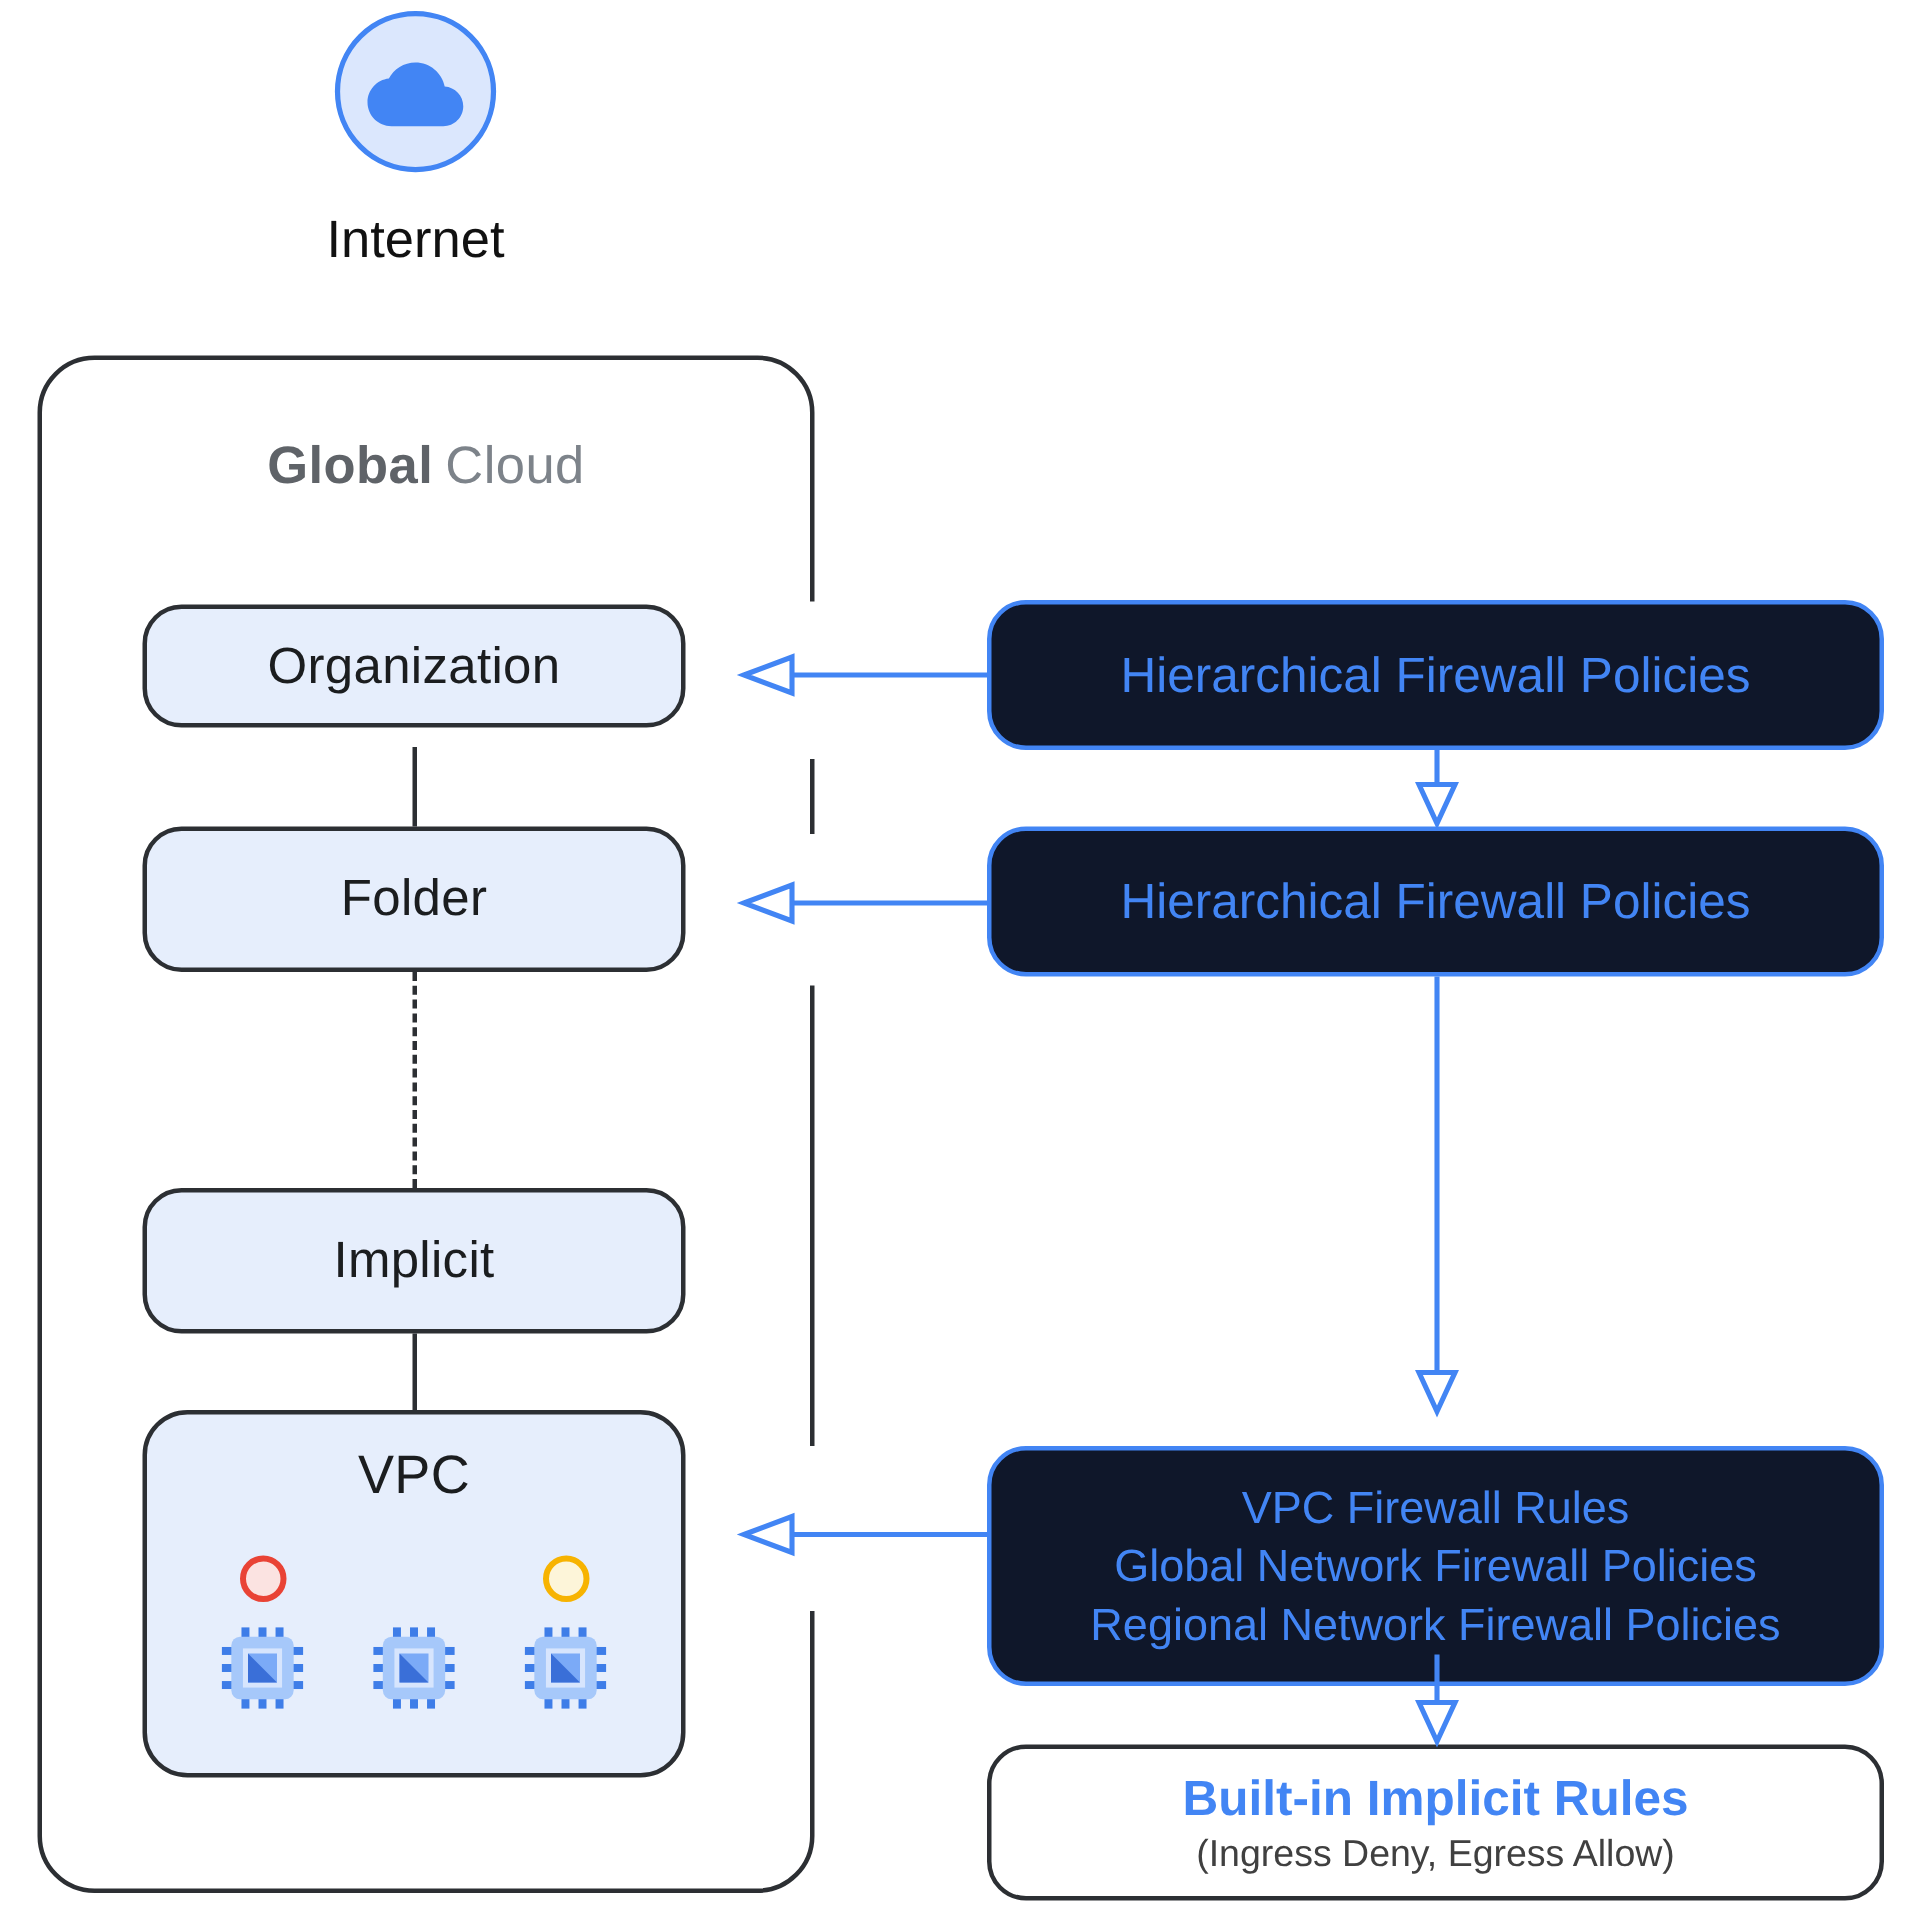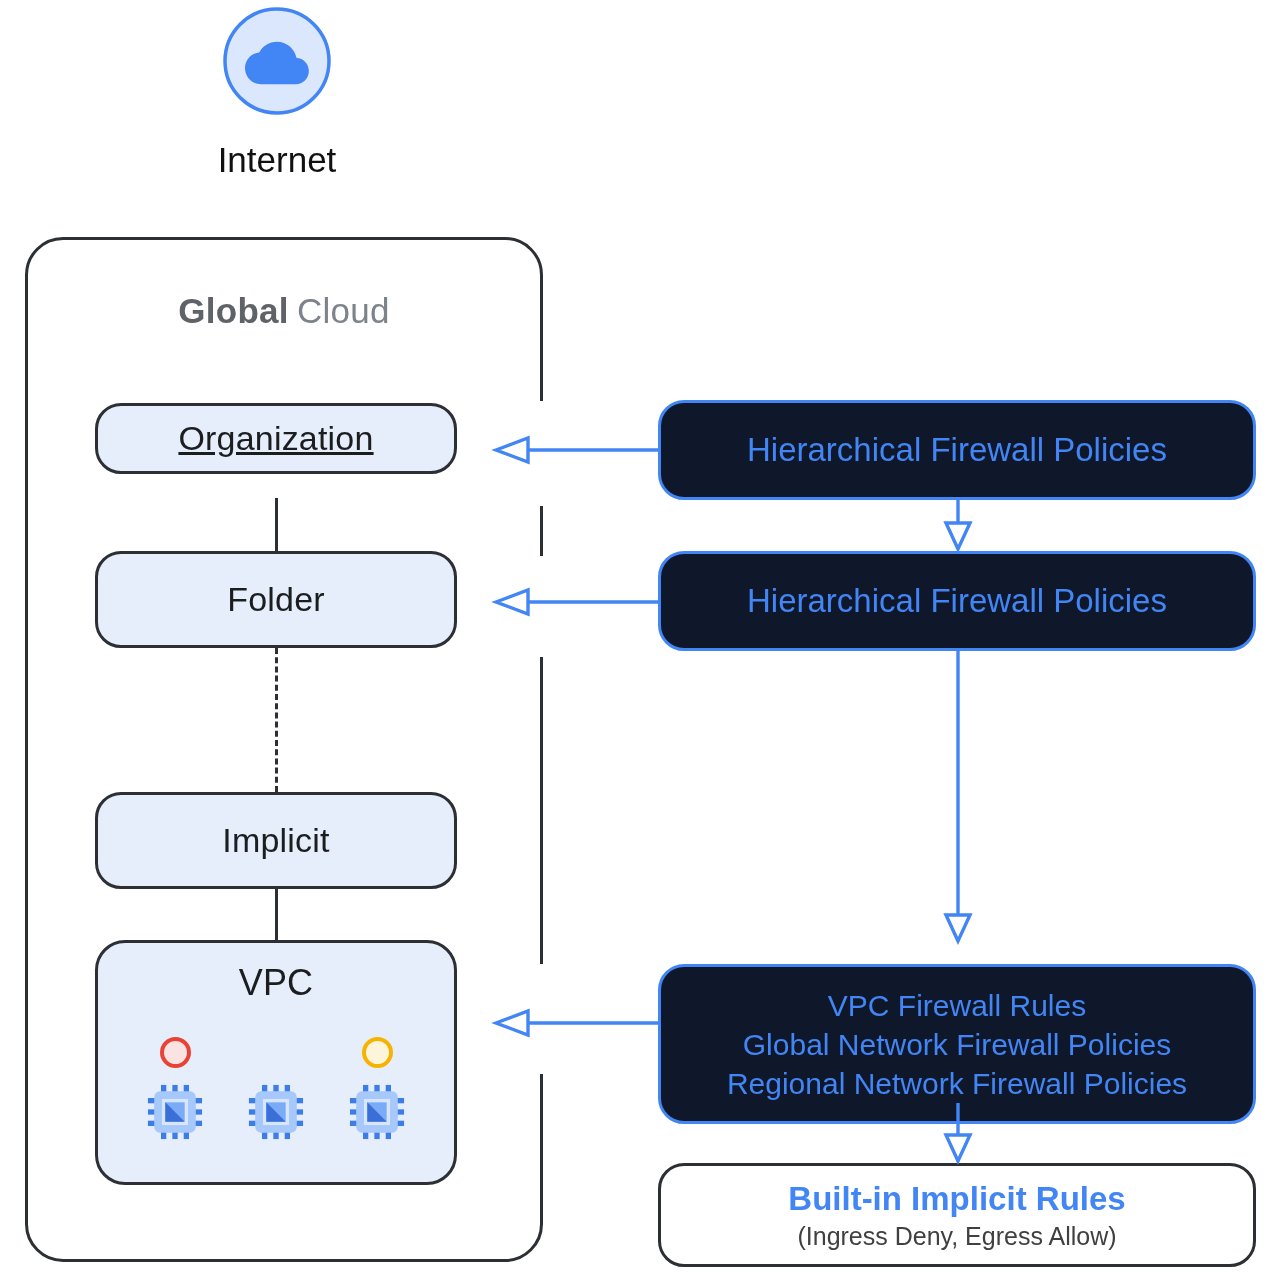--- a/index.html
+++ b/index.html
@@ -68,21 +68,21 @@
   <div class="abs" id="gc-container"></div>
 
   <div class="gap-cover" style="top:401px;height:105px;"></div>
   <div class="gap-cover" style="top:556px;height:101px;"></div>
   <div class="gap-cover" style="top:964px;height:110px;"></div>
 
   <div class="abs" id="gc-logo">
     <span class="g1">Global</span><span class="g2">Cloud</span>
   </div>
 
-  <div class="node z3" style="top:403px;height:71px;text-decoration:underline;">
+  <div class="node z3" style="top:403px;height:82px;">
     <span>Organization</span>
   </div>
   <div class="node z3" style="top:551px;height:97px;">
     <span>Folder</span>
   </div>
   <div class="node z3" style="top:792px;height:97px;">
     <span>Implicit</span>
   </div>
   <div class="node z3" style="top:940px;height:245px;border-radius:30px;align-items:flex-start;">
     <span style="margin-top:19px;font-size:36px;">VPC</span>

